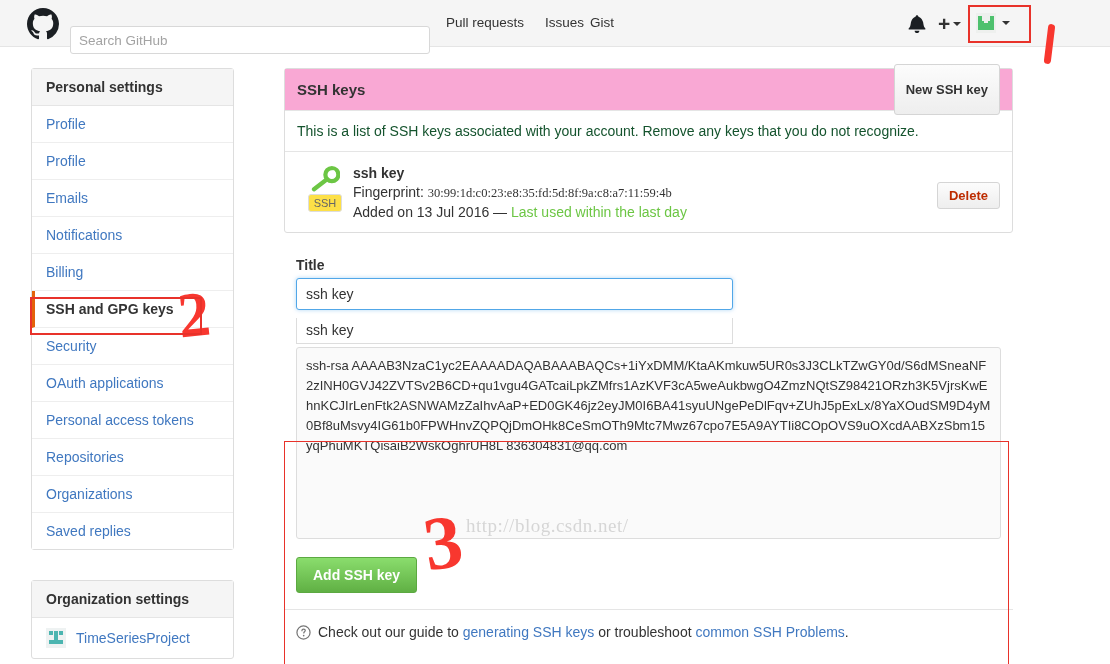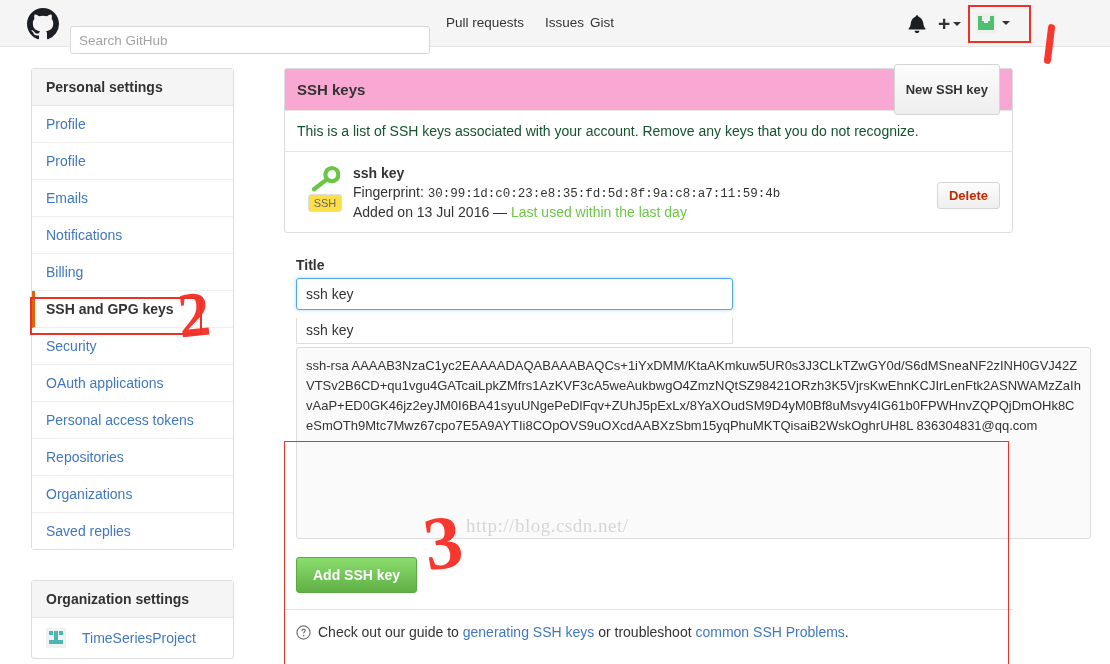--- a/index.html
+++ b/index.html
@@ -156,21 +156,21 @@
     line-height: 1;
     transform: rotate(-6deg);
     pointer-events: none;
   }
 
   #org-panel {
     position: absolute; left: 31px; top: 580px;
     width: 203px;
   }
   .org-row {
-    display: flex; align-items: center; gap: 16px;
+    display: flex; align-items: center; gap: 10px;
     padding: 10px 14px;
     font-size: 14px;
     color: #4078c0;
     text-decoration: none;
   }
   #org-avatar {
     width: 20px; height: 20px;
     background: #eef2f2;
     position: relative; flex: none;
     overflow: hidden;
@@ -229,21 +229,21 @@
     font-size: 11px;
     color: #666;
     background: #fde047;
     line-height: 14px;
   }
   #key-info { flex: 1; padding-top: 1px; }
   #key-name { font-size: 14px; font-weight: bold; color: #333; margin-bottom: 3px; }
   #key-fp-line { font-size: 14px; color: #333; margin-bottom: 3px; }
   #key-fp-label { font-weight: normal; }
   #key-fp-value {
-    font-family: Liberation Mono, monospace;
+    font-family: Liberation Serif, serif;
     font-size: 12.5px;
     color: #333;
   }
   #key-added-line { font-size: 14px; color: #333; }
   #key-lastused { color: #6cc644; }
   #delete-btn {
     align-self: flex-start;
     margin-top: 18px;
     background: linear-gradient(#fcfcfc, #eee);
     border: 1px solid #d5d5d5;
@@ -283,21 +283,21 @@
     padding: 4px 9px;
     z-index: 4;
   }
   #key-label {
     font-size: 14px; font-weight: bold; color: #333;
     padding: 16px 12px 5px 12px;
   }
   #key-textarea {
     display: block;
     margin: 0 12px;
-    width: 795px; height: 192px;
+    width: 705px; height: 192px;
     border: 1px solid #ddd;
     border-radius: 3px;
     background: #fafafa;
     padding: 8px 9px;
     font-family: "Liberation Sans", sans-serif;
     font-size: 13px;
     line-height: 20px;
     color: #333;
     resize: none;
     overflow: hidden;

